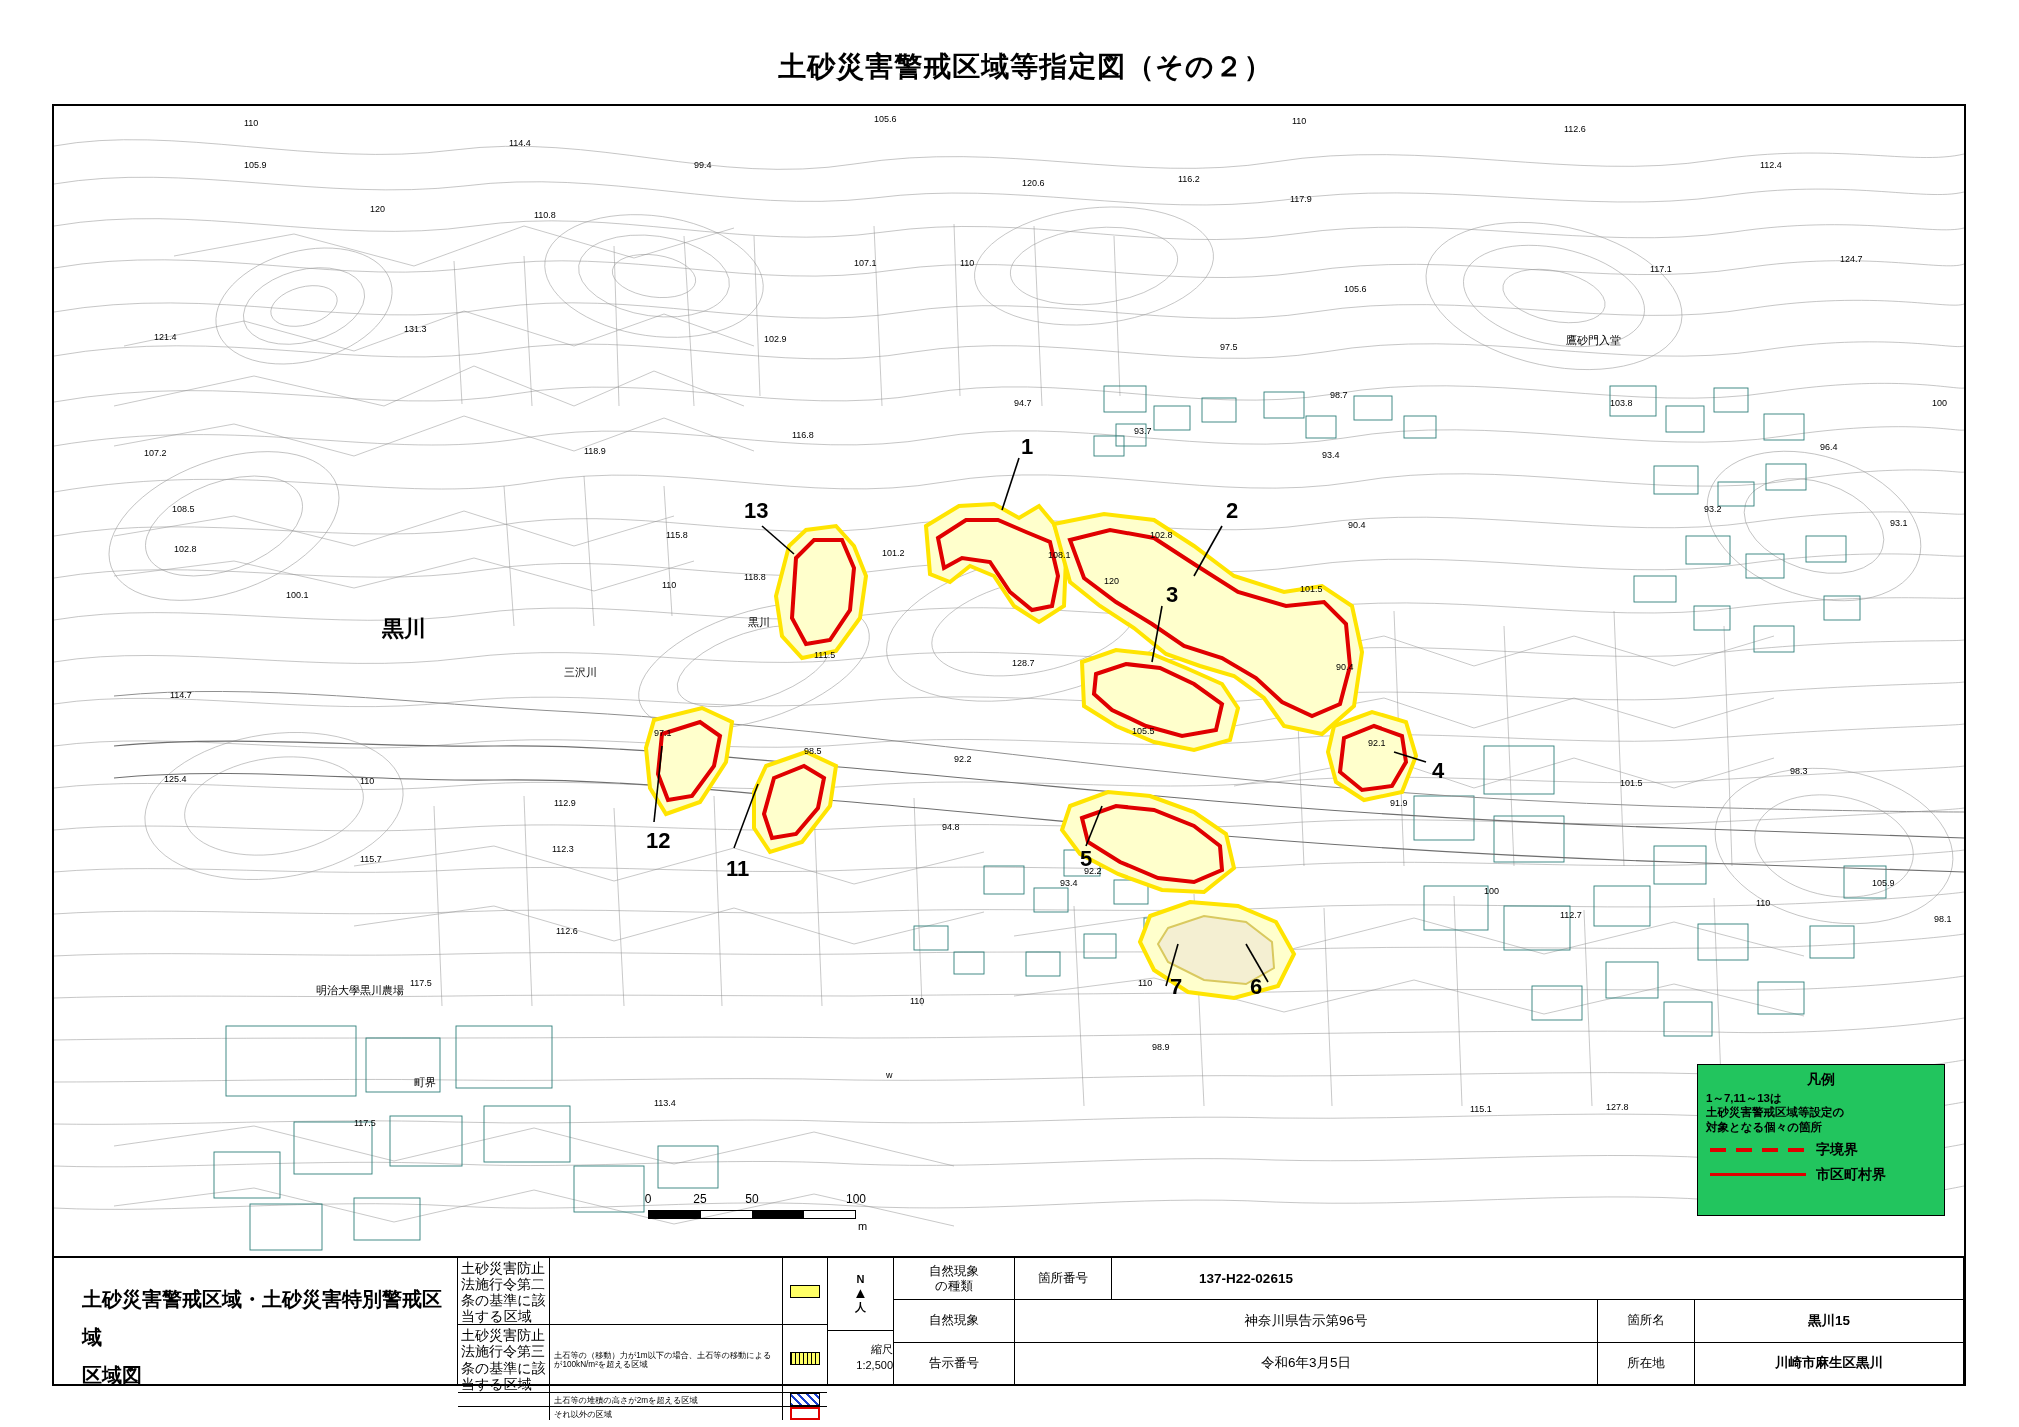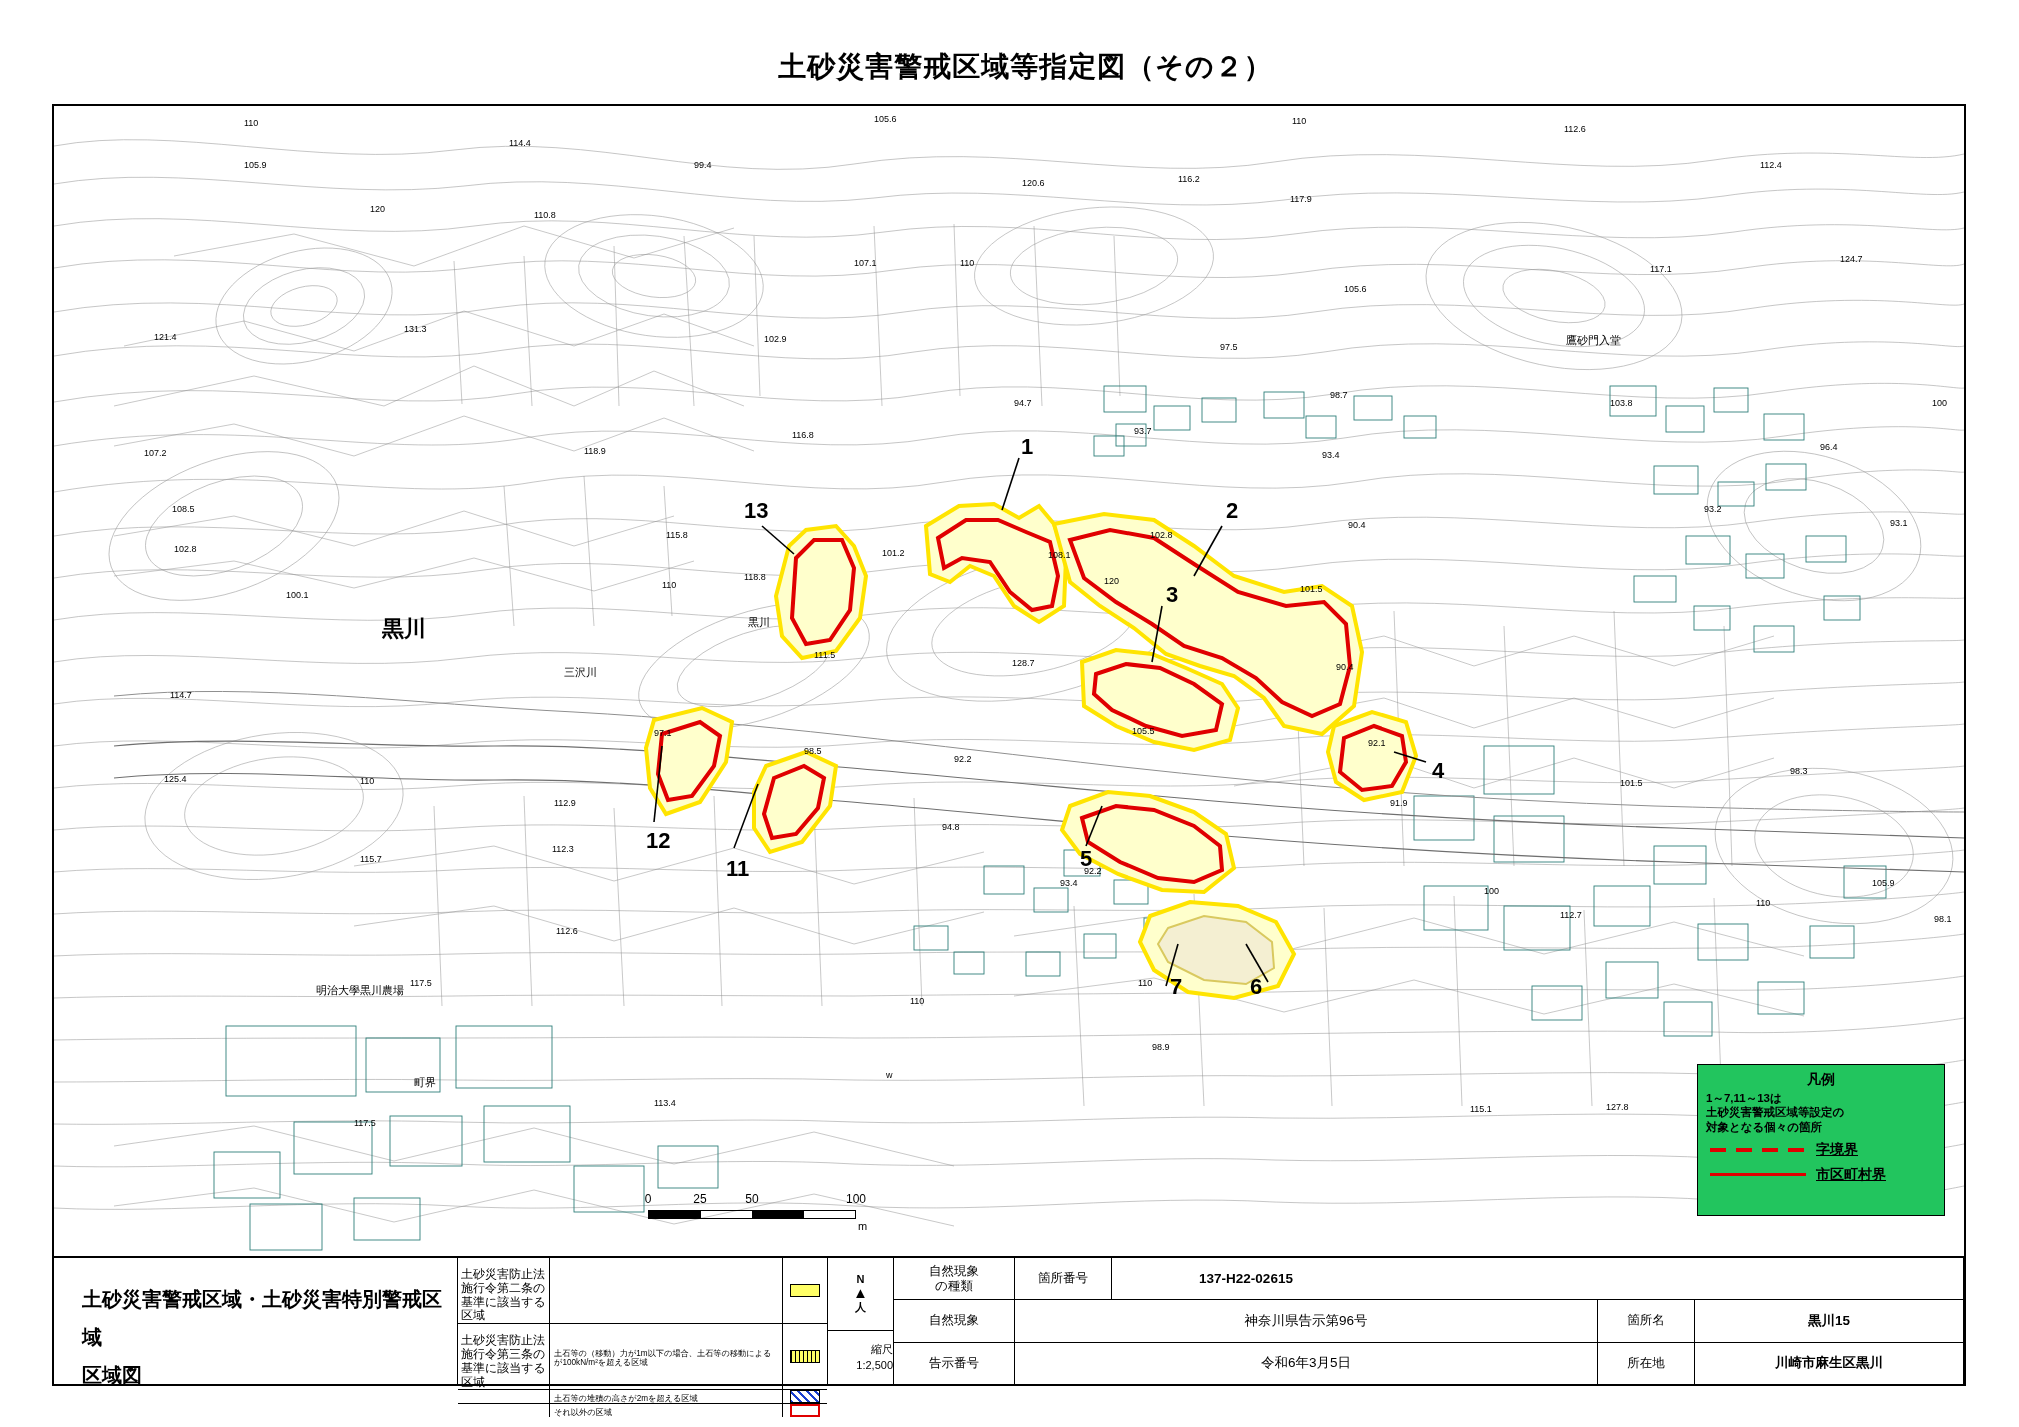--- a/index.html
+++ b/index.html
@@ -71,21 +71,20 @@
   }
   .legend-note {
     font-size: 11.5px;
     line-height: 1.25;
     font-weight: bold;
   }
   .legend-row {
     display: flex;
     align-items: center;
     margin-top: 7px;
-    text-decoration: underline;
   }
   .legend-sym {
     width: 96px;
     height: 12px;
     position: relative;
     margin-right: 10px;
     margin-left: 4px;
   }
   .legend-sym .dash {
     position: absolute;
@@ -170,23 +169,23 @@
   }
   .class-row {
     display: flex;
     flex: 1;
     border-bottom: 1px solid #000;
   }
   .class-row:last-child { border-bottom: none; }
   .class-left {
     width: 92px;
     border-right: 1px solid #000;
-    font-size: 12px;
+    font-size: 14px;
     line-height: 1.15;
-    padding: 10px 2px 0 3px;
+    padding: 2px 2px 0 3px;
     box-sizing: border-box;
   }
   .class-desc {
     flex: 1;
     font-size: 8.2px;
     line-height: 1.15;
     padding: 3px 3px 0 4px;
     display: flex;
     align-items: center;
   }

